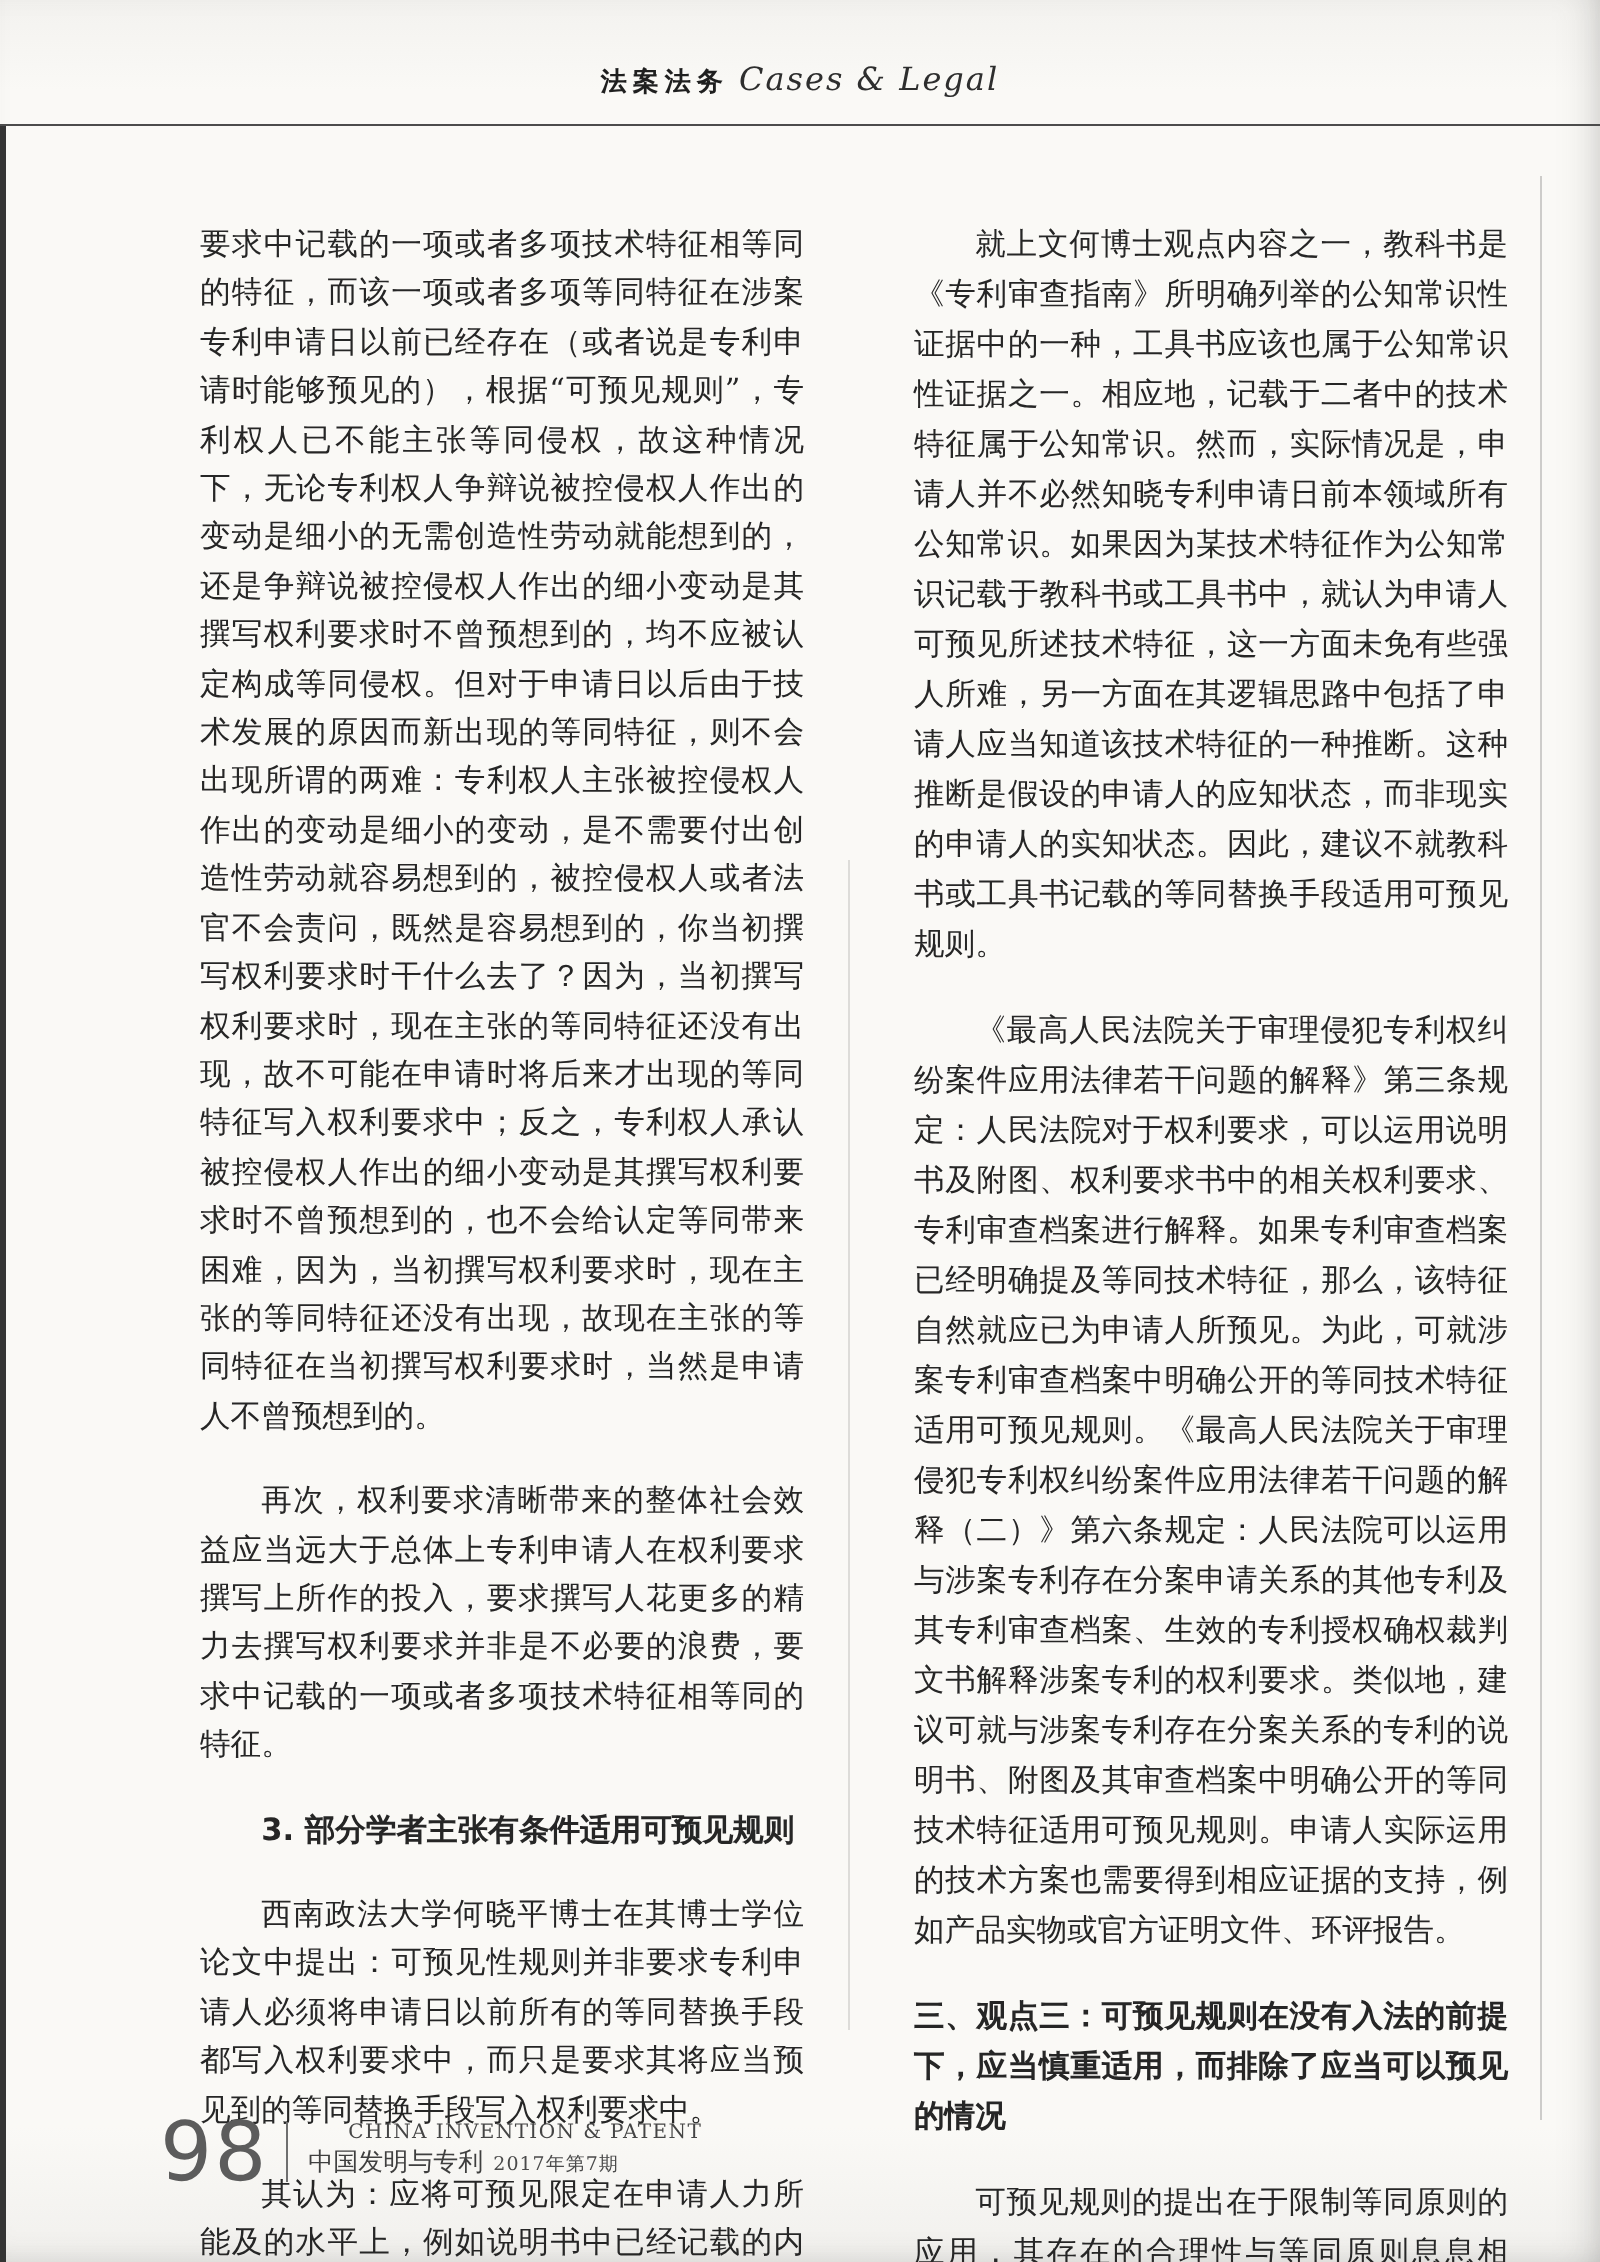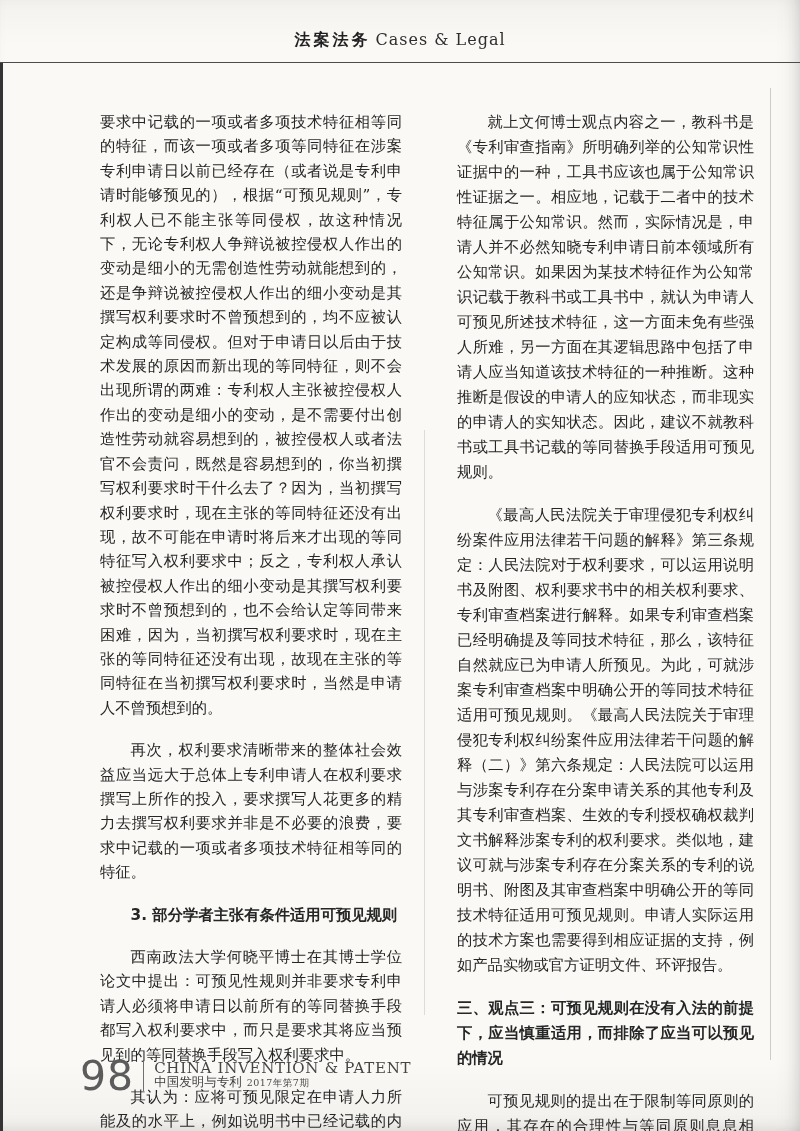--- a/index.html
+++ b/index.html
@@ -8,22 +8,22 @@
     background:linear-gradient(180deg,#f3f2ef 0%,#faf9f6 4%,#faf9f6 94%,#f1f0ed 100%);
     font-family:"DejaVu Serif","Liberation Serif",serif;
     color:#262626;
   }
   .page-vignette{
     position:absolute;inset:0;pointer-events:none;
     box-shadow:inset -14px 0 22px -16px rgba(70,70,70,.35), inset 0 -10px 18px -14px rgba(80,80,80,.25);
   }
   
   .header{position:absolute;top:30px;left:0;width:100%;text-align:center;white-space:nowrap;}
-  .header .zh{font-family:"DejaVu Sans","Liberation Sans",sans-serif;font-weight:bold;font-size:16px;letter-spacing:3px;color:#1f1f1f;}
-  .header .en{font-size:16px;color:#2e2e2e;margin-left:0;letter-spacing:1px;}
+  .header .zh{font-family:"DejaVu Sans","Liberation Sans",sans-serif;font-weight:bold;font-size:13px;letter-spacing:3px;color:#1f1f1f;}
+  .header .en{font-size:16px;color:#2e2e2e;margin-left:0;letter-spacing:1px;font-style:italic;}
   .rule{position:absolute;top:62px;left:0;width:800px;height:1px;background:#4c4c4c;}
   
   .edge-band{position:absolute;left:0;top:63px;width:3px;height:1068px;background:#343434;}
   .gutter-line{position:absolute;left:424px;top:430px;width:1px;height:585px;background:rgba(90,90,90,.18);}
   .right-line{position:absolute;left:770px;top:88px;width:1px;height:972px;background:rgba(90,90,90,.28);}
   
   .columns{position:absolute;top:92px;left:82px;width:690px;display:flex;gap:19px;}
   .col{width:338px;}
   .col.right{width:333px;}
   .col p{margin:18px;font-size:15.3px;text-align:justify;color:#262626;}
@@ -37,21 +37,21 @@
   }
   .h-section{
     font-family:"DejaVu Sans","Liberation Sans",sans-serif;font-weight:bold;
     font-size:16px;line-height:30px;margin:12px 0 6px 0;text-align:justify;color:#1a1a1a;
   }
   
   .footer{position:absolute;left:80px;top:1052px;display:flex;align-items:center;}
   .page-num{font-family:"DejaVu Sans","Liberation Sans",sans-serif;font-size:41px;font-weight:400;color:#5c5c5c;letter-spacing:1px;}
   .footer .divider{width:1px;height:30px;background:#6f6f6f;margin:0 10px 0 9px;}
   .journal{display:flex;flex-direction:column;justify-content:center;}
-  .journal-en{font-size:15px;letter-spacing:.7px;color:#454545;line-height:12px;}
+  .journal-en{font-size:10px;letter-spacing:.7px;color:#454545;line-height:12px;margin-left:20px;}
   .journal-zh{font-size:12.5px;color:#3f3f3f;line-height:16px;}
   .issue{font-size:9.5px;color:#4a4a4a;margin-left:5px;letter-spacing:.5px;}
 </style>
 </head>
 <body>
 
 <div class="page-vignette"></div>
 <div class="edge-band"></div>
 <div class="gutter-line"></div>
 <div class="right-line"></div>

